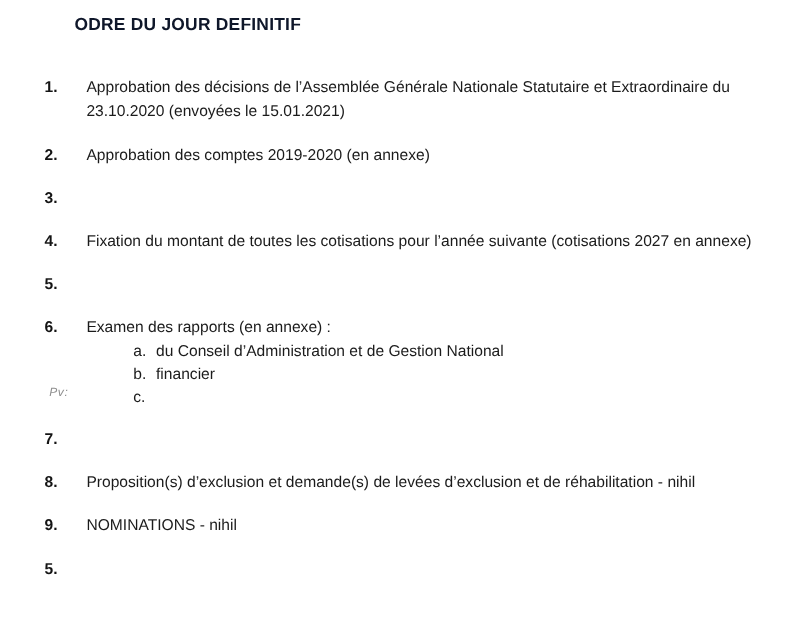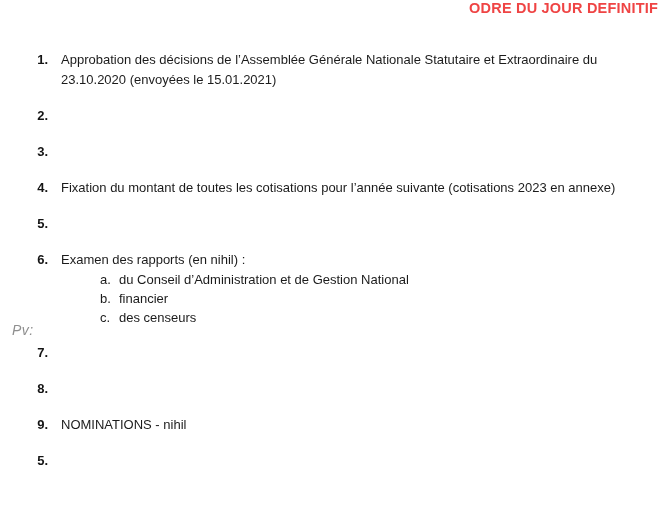--- a/index.html
+++ b/index.html
@@ -10,65 +10,66 @@
   .doc {
     position: relative;
     width: 671px;
     height: 519px;
     background: #ffffff;
     font-family: "Liberation Sans", sans-serif;
     color: #1b1b1b;
     overflow: hidden;
   }
   .title {
+    padding-top: 13px;
     margin-left: 62px;
     width: 596px;
-    text-align: right;
+    text-align: left;
     font-weight: 700;
     font-size: 14.5px;
     letter-spacing: 0.2px;
-    color: #ef4444;
+    color: #0f172a;
   }
   .list {
     margin-top: 34px;
   }
   .item {
     display: flex;
     margin-bottom: 16px;
     font-size: 13px;
     line-height: 20px;
   }
   .num {
     flex: 0 0 48px;
     width: 48px;
     text-align: right;
     font-weight: 700;
     color: #141414;
   }
   .text {
-    margin-left: 13px;
+    margin-left: 24px;
     width: 596px;
   }
   .subitem {
     display: flex;
     line-height: 19px;
     margin-left: 39px;
   }
   .subletter {
     flex: 0 0 15px;
     width: 15px;
   }
   .subtext {
     margin-left: 4px;
   }
   .margin-note {
     position: absolute;
-    left: 12px;
+    left: 41px;
     top: 322px;
-    font-size: 14px;
+    font-size: 10px;
     font-style: italic;
     color: #8f8f8f;
     letter-spacing: 0.5px;
   }
 </style>
 </head>
 <body>
 
 <div class="doc">
 
@@ -78,60 +79,61 @@
 
   <div class="list">
 
     <div class="item">
       <div class="num">1.</div>
       <div class="text">Approbation des décisions de l’Assemblée Générale Nationale Statutaire et Extraordinaire du 23.10.2020 (envoyées le 15.01.2021)</div>
     </div>
 
     <div class="item">
       <div class="num">2.</div>
+      <div class="text">Approbation des comptes 2019-2020 (en annexe)</div>
     </div>
 
     <div class="item">
       <div class="num">3.</div>
     </div>
 
     <div class="item">
       <div class="num">4.</div>
-      <div class="text">Fixation du montant de toutes les cotisations pour l’année suivante (cotisations 2023 en annexe)</div>
+      <div class="text">Fixation du montant de toutes les cotisations pour l’année suivante (cotisations 2027 en annexe)</div>
     </div>
 
     <div class="item">
       <div class="num">5.</div>
     </div>
 
     <div class="item">
       <div class="num">6.</div>
       <div class="text">
-        <div>Examen des rapports (en nihil) :</div>
+        <div>Examen des rapports (en annexe) :</div>
         <div class="subitem">
           <div class="subletter">a.</div>
           <div class="subtext">du Conseil d’Administration et de Gestion National</div>
         </div>
         <div class="subitem">
           <div class="subletter">b.</div>
           <div class="subtext">financier</div>
         </div>
         <div class="subitem">
           <div class="subletter">c.</div>
-          <div class="subtext">des censeurs</div>
         </div>
       </div>
     </div>
 
     <div class="item">
       <div class="num">7.</div>
     </div>
 
     <div class="item">
       <div class="num">8.</div>
+      <div class="text">Proposition(s) d’exclusion et demande(s) de levées d’exclusion et de réhabilitation - nihil</div>
     </div>
 
     <div class="item">
       <div class="num">9.</div>
       <div class="text">NOMINATIONS - nihil</div>
     </div>
 
     <div class="item">
       <div class="num">5.</div>
     </div>

